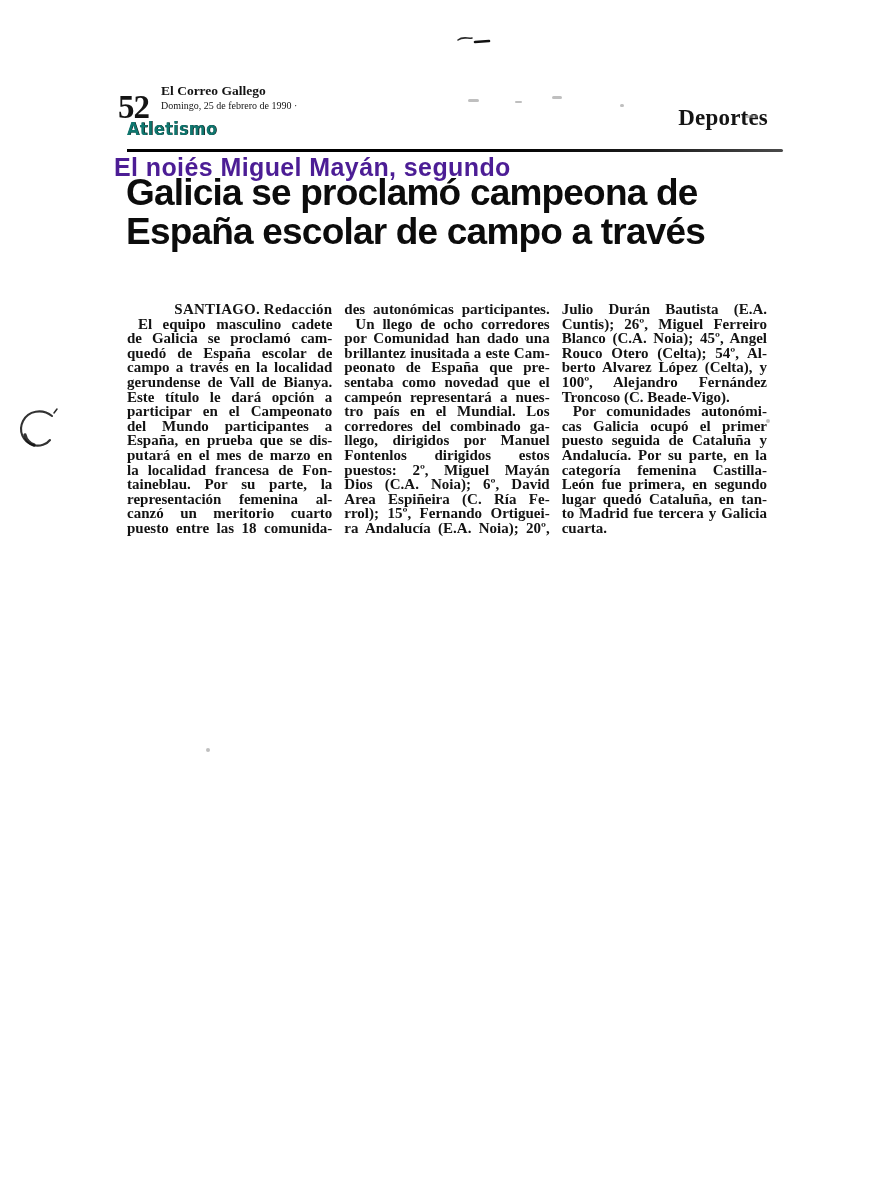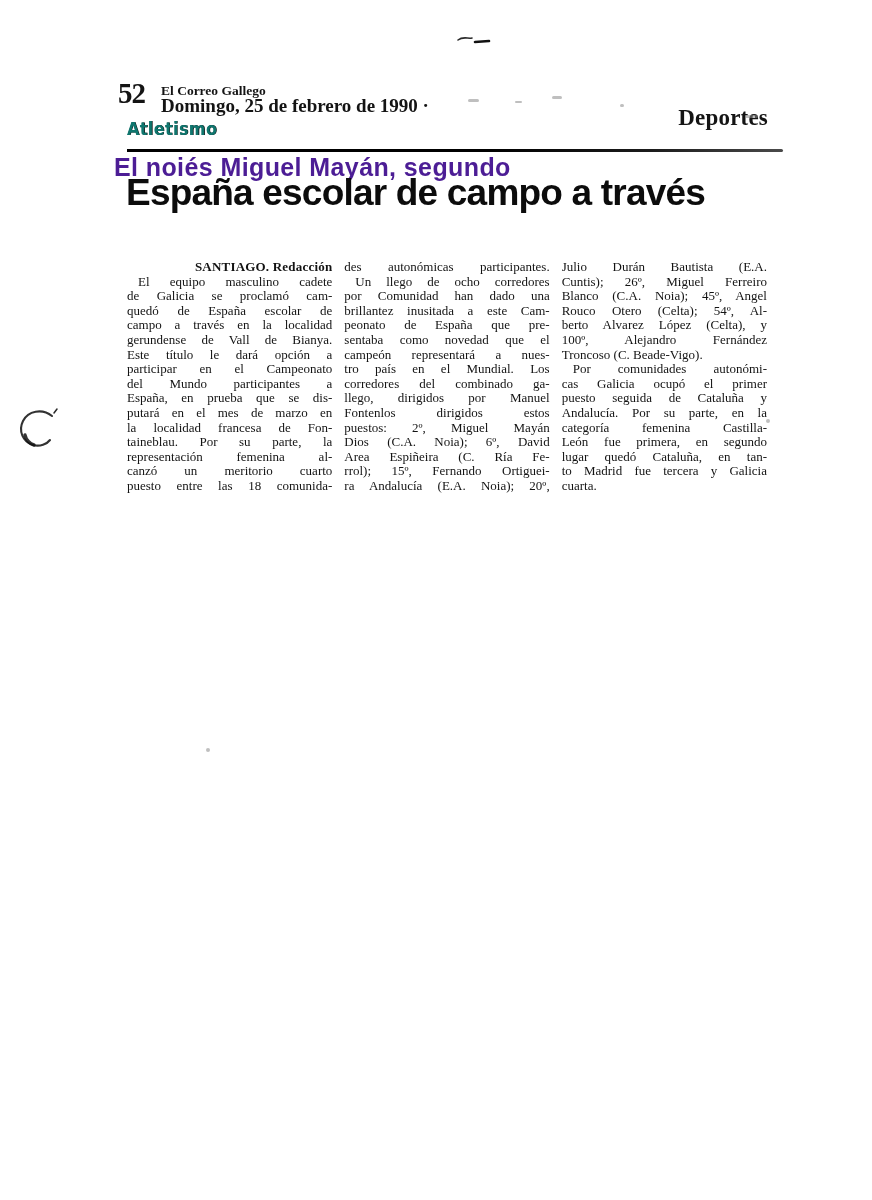--- a/index.html
+++ b/index.html
@@ -7,27 +7,27 @@
     width:872px;height:1200px;
     background:#ffffff;
     position:relative;
     overflow:hidden;
     font-family:"Liberation Serif", serif;
     color:#141414;
   }
   .abs{position:absolute;}
   
   .page-number{
-    left:118px;top:78px;
+    left:118px;top:92px;
     font-family:"Liberation Serif",serif;
-    font-size:29px;font-weight:bold;letter-spacing:-1px;line-height:30px;text-align:center;
+    font-size:33px;font-weight:bold;letter-spacing:-1px;line-height:30px;text-align:center;
   }
   .masthead{left:161px;top:83px;line-height:15px;}
   .paper-name{font-size:13.5px;font-weight:bold;}
-  .paper-date{font-size:19px;font-weight:bold;}
+  .paper-date{font-size:10px;font-weight:normal;}
   .section-name{
     right:104px;top:81px;
     font-size:23px;font-weight:bold;
     font-family:"Liberation Serif",serif;
     letter-spacing:0.2px;
     margin-top:24px;
   }
   
   .section-label{
     left:127px;top:120px;
@@ -54,24 +54,25 @@
     letter-spacing:-0.8px;color:#0c0c0c;
   }
   .headline span{display:block;}
   
   .columns{
     left:127px;top:260px;width:640px;
     display:flex;gap:12px;
   }
   .col{
     flex:1 1 0;
-    font-size:13px;line-height:14.6px;
+    font-size:15px;line-height:14.6px;
     color:#131313;
+    margin-top:42px;
   }
-  .line{text-align:justify;text-align-last:justify;white-space:normal;}
+  .line{text-align:justify;text-align-last:justify;white-space:normal;font-weight:bold;}
   .line.end{text-align-last:left;}
   .line.first{text-indent:11px;}
   .line.byline{font-weight:bold;text-align-last:right;letter-spacing:0.2px;}
   
   .speck{background:#8a8a8a;opacity:0.55;border-radius:2px;}
   .top-mark, .circle-mark{display:block;}
 </style>
 </head>
 <body>
 
@@ -94,20 +95,21 @@
   <div class="abs speck" style="left:552px;top:96px;width:10px;height:3px;"></div>
   <div class="abs speck" style="left:620px;top:104px;width:4px;height:3px;"></div>
   <div class="abs speck" style="left:745px;top:115px;width:13px;height:3px;"></div>
   <div class="abs speck" style="left:206px;top:748px;width:4px;height:4px;"></div>
   <div class="abs speck" style="left:766px;top:419px;width:4px;height:4px;"></div>
 
   <div class="abs section-label">Atletismo</div>
   <div class="abs rule"></div>
   <div class="abs kicker">El noiés Miguel Mayán, segundo</div>
   <h1 class="abs headline">
+    <span>Galicia se proclamó campeona de</span>
     <span>España escolar de campo a través</span>
   </h1>
 
   <div class="abs columns">
     <div class="col">
         <div class="line byline">SANTIAGO. Redacción</div>
         <div class="line first">El equipo masculino cadete</div>
         <div class="line j">de Galicia se proclamó cam-</div>
         <div class="line j">quedó de España escolar de</div>
         <div class="line j">campo a través en la localidad</div>

